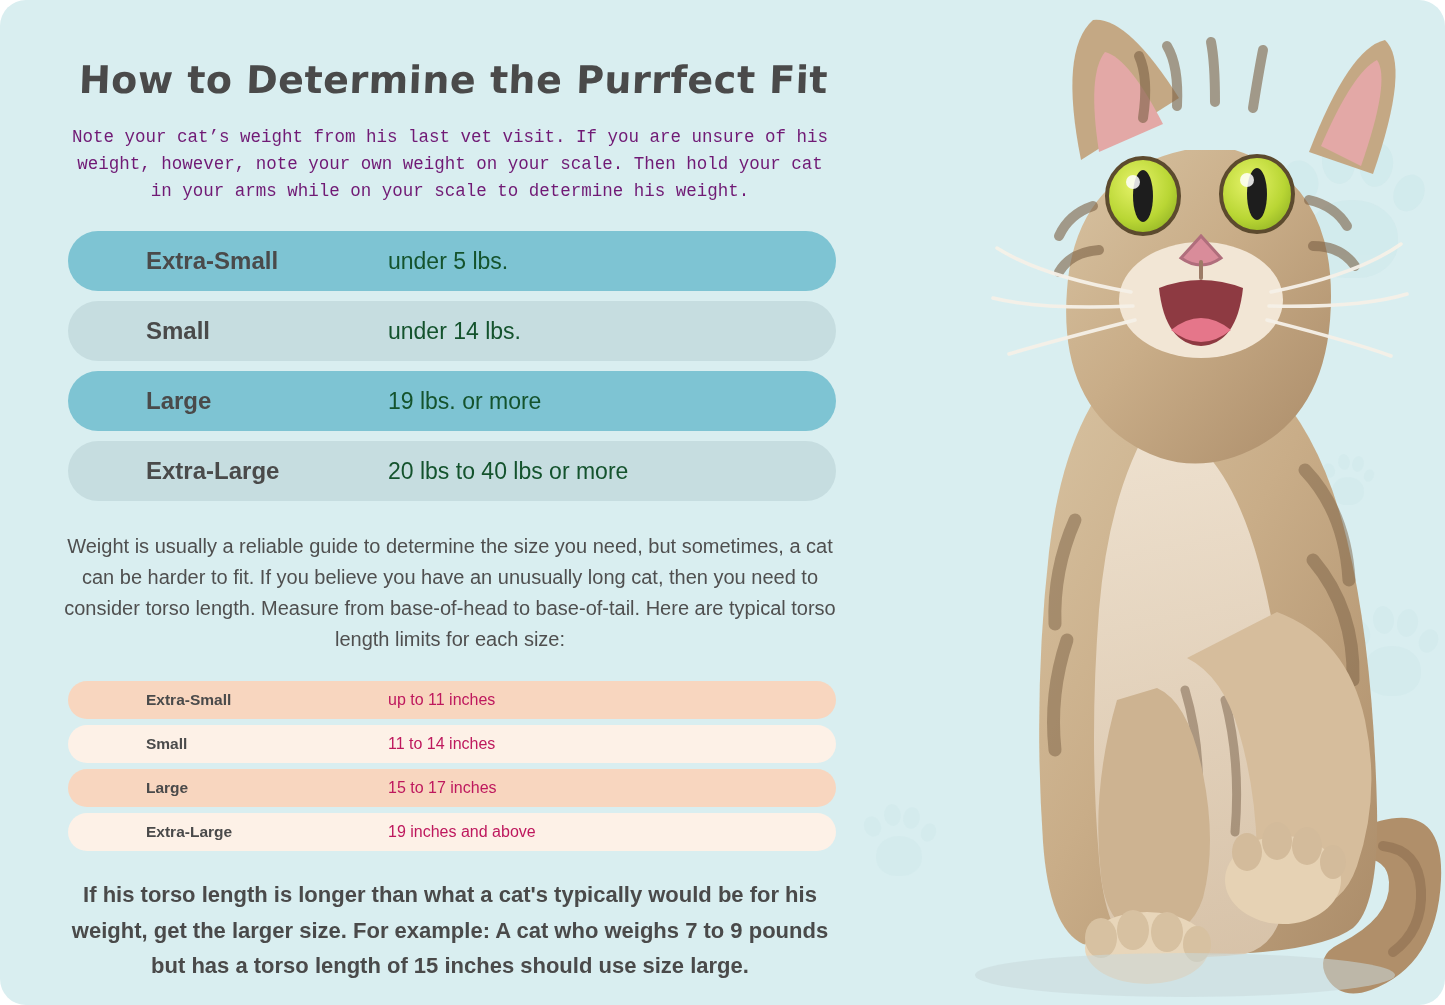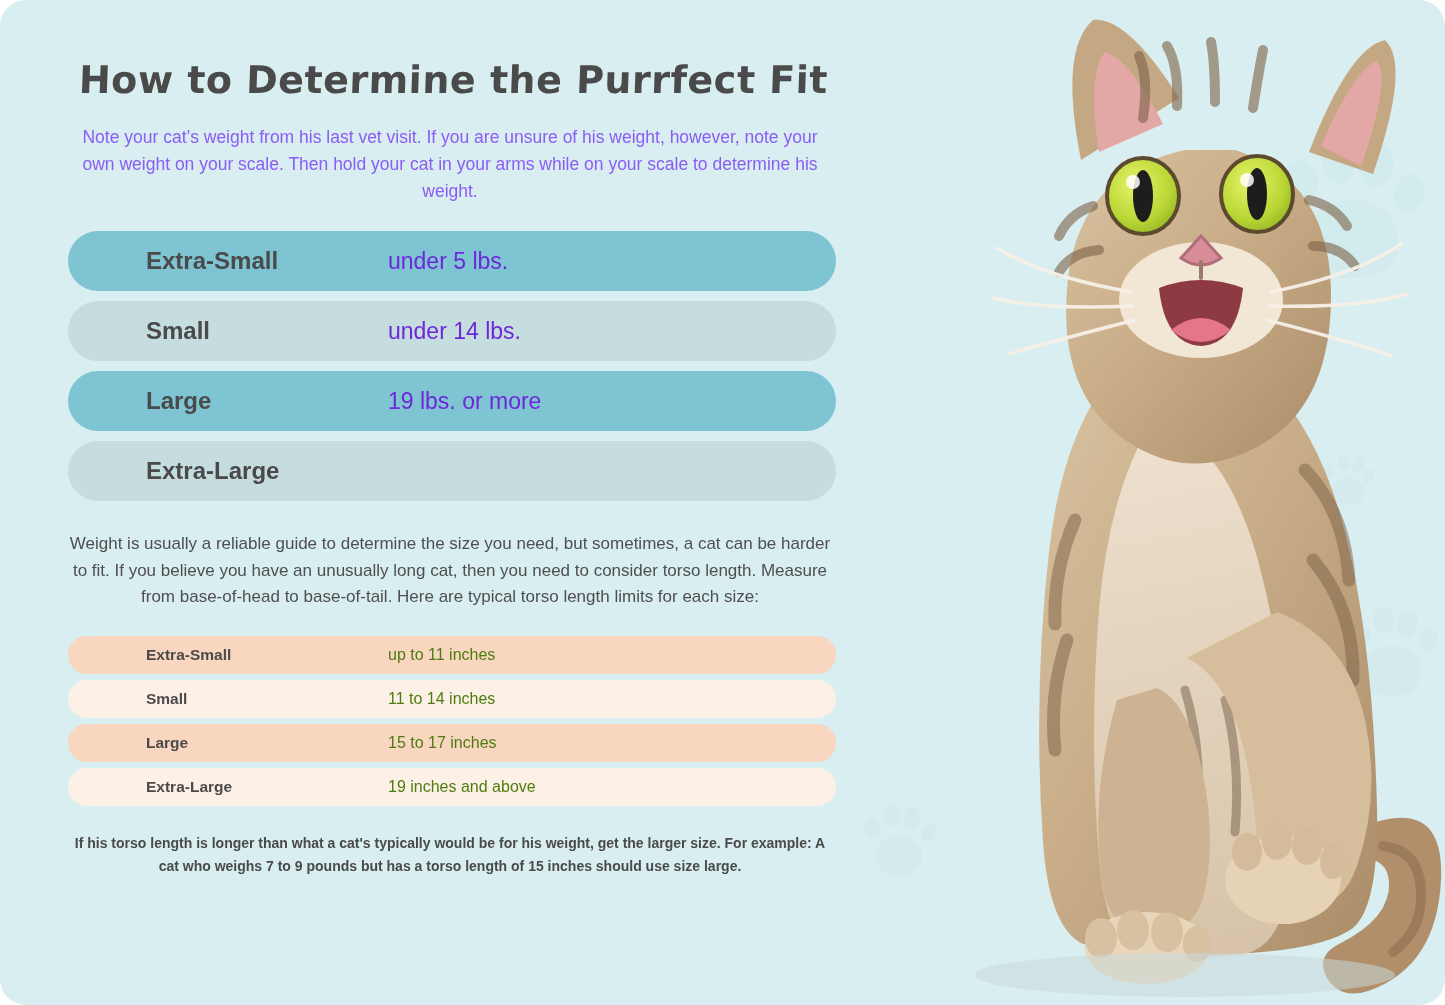--- a/index.html
+++ b/index.html
@@ -77,21 +77,22 @@
     letter-spacing: 0.5px;
     color: #4a4a4a;
     transform: skewX(-2deg);
   }
   .intro {
     margin: 22px auto 0 auto;
     width: 770px;
     text-align: center;
     font-size: 17.5px;
     line-height: 1.55;
-    color: #8b5cf6;
+    color: #701a75;
+    font-family: Liberation Mono, monospace;
   }
   .rows {
     margin-top: 26px;
     padding-left: 68px;
     width: 768px;
   }
   .row {
     display: flex;
     align-items: center;
     height: 60px;
@@ -101,30 +102,30 @@
   .row .label {
     width: 320px;
     padding-left: 78px;
     box-sizing: border-box;
     font-size: 24px;
     font-weight: bold;
     color: #4a4a4a;
   }
   .row .value {
     font-size: 23px;
-    color: #6d28d9;
+    color: #14532d;
   }
   .row.alt-a { background: #7ec4d3; }
   .row.alt-b { background: #c6dde0; }
 
   .midtext {
     margin: 30px auto 15px auto;
     width: 775px;
     text-align: center;
-    font-size: 17px;
+    font-size: 20px;
     line-height: 1.55;
     color: #4f4f4f;
   }
   .rows2 {
     margin-top: 26px;
     padding-left: 68px;
     width: 768px;
   }
   .row2 {
     display: flex;
@@ -136,30 +137,30 @@
   .row2 .label {
     width: 320px;
     padding-left: 78px;
     box-sizing: border-box;
     font-size: 15.5px;
     font-weight: bold;
     color: #4a4a4a;
   }
   .row2 .value {
     font-size: 16px;
-    color: #4d7c0f;
+    color: #be185d;
   }
   .row2.alt-a { background: #f8d6bf; }
   .row2.alt-b { background: #fdf1e7; }
 
   .footnote {
     margin: 26px auto 0 auto;
     width: 765px;
     text-align: center;
-    font-size: 14px;
+    font-size: 22px;
     font-weight: bold;
     line-height: 1.6;
     color: #4a4a4a;
   }
 
   
   .cat-photo {
     position: absolute;
     right: 0;
     top: 0;
@@ -325,20 +326,21 @@
       <div class="row alt-b">
         <span class="label">Small</span>
         <span class="value">under 14 lbs.</span>
       </div>
       <div class="row alt-a">
         <span class="label">Large</span>
         <span class="value">19 lbs. or more</span>
       </div>
       <div class="row alt-b">
         <span class="label">Extra-Large</span>
+        <span class="value">20 lbs to 40 lbs or more</span>
       </div>
     </div>
 
     <p class="midtext">Weight is usually a reliable guide to determine the size you need, but sometimes, a cat can be harder to fit. If you believe you have an unusually long cat, then you need to consider torso length. Measure from base-of-head to base-of-tail. Here are typical torso length limits for each size:</p>
 
     <div class="rows2">
       <div class="row2 alt-a">
         <span class="label">Extra-Small</span>
         <span class="value">up to 11 inches</span>
       </div>

